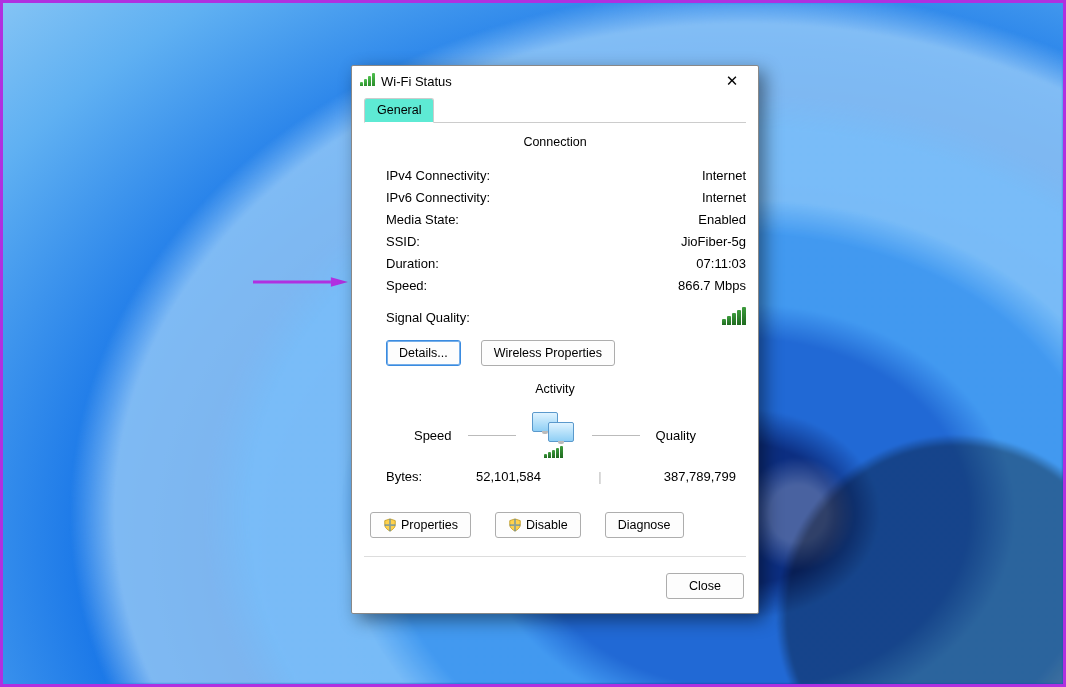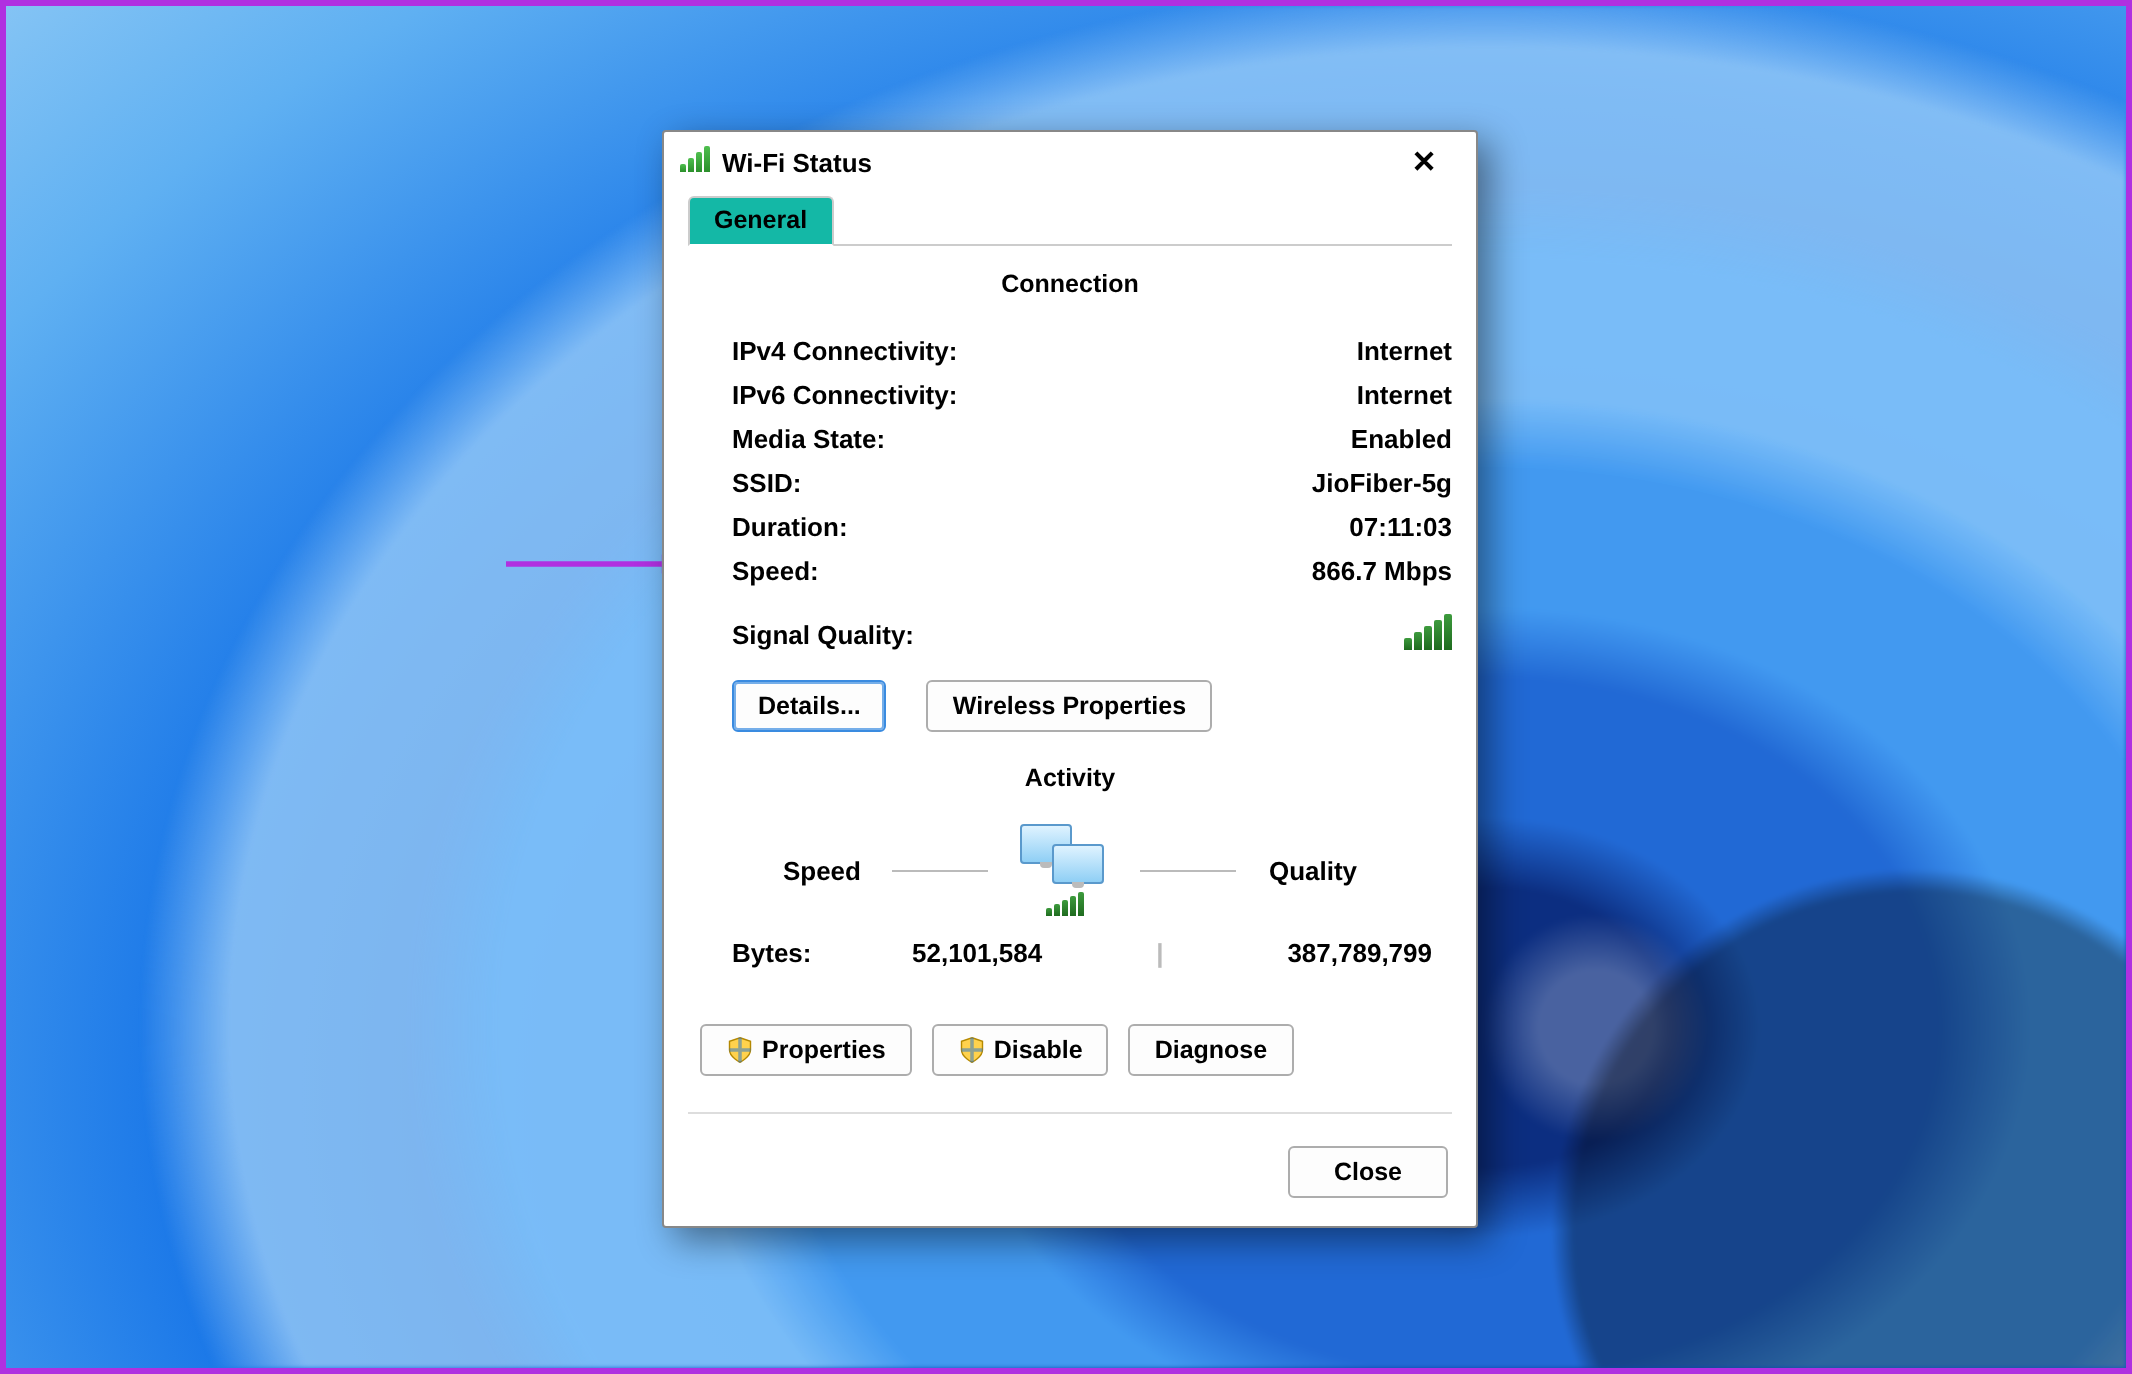--- a/index.html
+++ b/index.html
@@ -34,27 +34,26 @@
       radial-gradient(ellipse 900px 700px at 70% 75%, rgba(170,215,250,.7) 60% 70%, transparent 75%);
     filter: blur(1px);
   }
   .arrow {
     position:absolute; left:250px; top:272px;
     width:95px; height:10px;
   }
   .arrow svg { width:100%; height:100%; overflow:visible;}
   .dialog {
     position:absolute;
-    left:328px; top:62px;
+    left:348px; top:62px;
     width:406px;
     background:#fff;
     border:1px solid #888;
     border-radius:2px;
     box-shadow: 6px 6px 18px rgba(0,0,0,.45);
-    font-weight: bold;
   }
   .titlebar {
     height:30px;
     display:flex; align-items:center;
     padding:0 6px 0 8px;
   }
   .titlebar .title { margin-left:6px; font-size:13px; flex:1;}
   .close-btn {
     width:40px; height:26px; display:flex; align-items:center; justify-content:center;
     font-size:15px; font-family:Arial; cursor:default;
@@ -65,21 +64,21 @@
   .tabstrip {
     display:flex;
     border-bottom:1px solid #ccc;
     margin-bottom:12px;
   }
   .tab {
     padding:4px 12px 5px 12px;
     border:1px solid #ccc;
     border-bottom:1px solid #fff;
     margin-bottom:-1px;
-    background:#14b8a6;
+    background:#5eead4;
     border-top-left-radius:3px;
     border-top-right-radius:3px;
     font-size:12.5px;
   }
   .group-title {
     display:flex; align-items:center; gap:8px;
     font-size:12.5px;
     margin: 4px 0 8px 0;
     flex-direction: column;
   }
@@ -124,21 +123,21 @@
   .computers { position:relative; width:44px; height:34px;}
   .computers .mon {
     position:absolute; width:24px; height:18px;
     background:linear-gradient(#dff3ff,#8fcff5);
     border:1px solid #5a99cc; border-radius:2px;
   }
   .computers .mon::after{
     content:""; position:absolute; bottom:-3px; left:9px;
     width:6px; height:3px; background:#bbb; border-radius:0 0 2px 2px;
   }
-  .action-btns { display:flex; gap:10px; padding-left:6px; margin-top:4px;}
+  .action-btns { display:flex; gap:24px; padding-left:6px; margin-top:4px;}
 </style>
 </head>
 <body>
 
 <div class="desktop">
   <div class="swirl"></div>
 
   <div class="arrow">
     <svg viewBox="0 0 100 10">
       <line x1="0" y1="5" x2="82" y2="5" stroke="#b030e0" stroke-width="3"></line>

